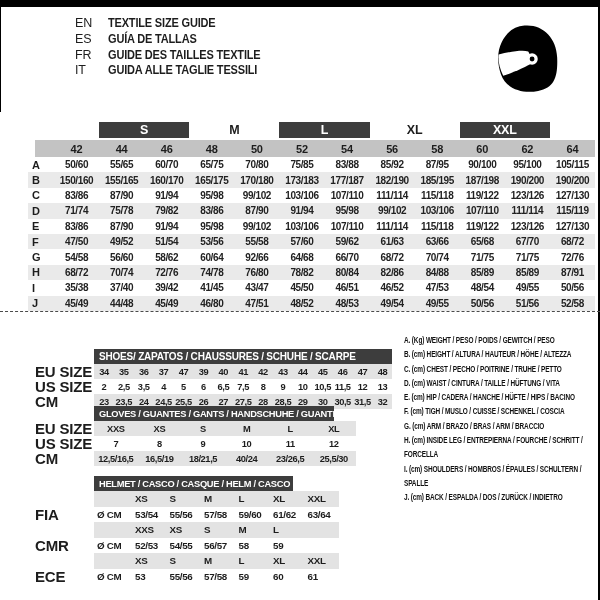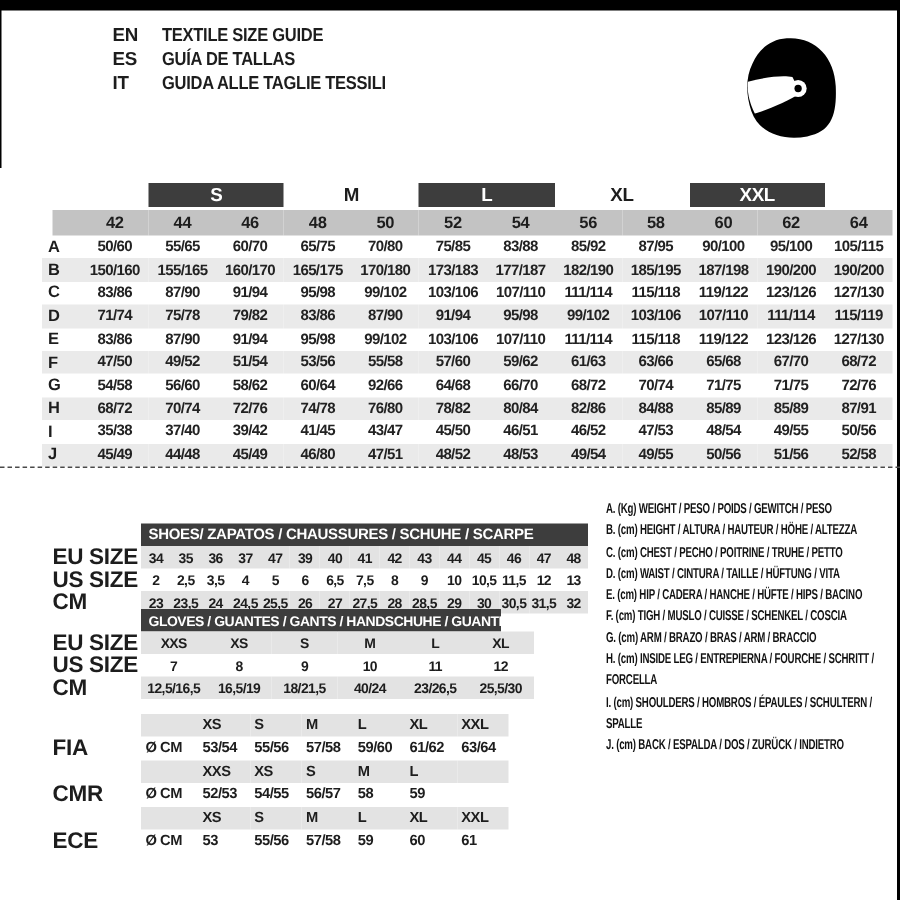--- a/index.html
+++ b/index.html
@@ -6,21 +6,21 @@
   body{width:600px;height:600px;background:#fff;position:relative;overflow:hidden;
        font-family:"Liberation Sans",sans-serif;color:#1d1d1d;letter-spacing:-0.2px;}
   .abs{position:absolute;}
   
   .top-bar{left:0;top:0;width:600px;height:7px;background:#000;}
   .right-bar{right:0;top:0;width:2px;height:600px;background:#000;}
   .left-bar{left:0;top:0;width:1px;height:112px;background:#000;}
   
   .langs{left:38px;top:16px;}
   .lrow{display:flex;line-height:15.8px;}
-  .lcode{width:33px;font-weight:700;font-size:12.5px;padding-left:37px;}
+  .lcode{width:33px;font-weight:400;font-size:12.5px;padding-left:37px;}
   .ltext{font-weight:700;font-size:12.5px;white-space:nowrap;transform:scaleX(0.88);transform-origin:0 50%;}
   
   .logo{left:488px;top:16px;}
   
   .tex{left:28px;width:567px;display:grid;grid-template-columns:26px repeat(12,1fr);}
   #texGroups{top:122px;grid-auto-rows:18px;}
   .grp{display:flex;align-items:center;justify-content:center;font-weight:700;font-size:12.5px;height:16px;}
   .grp.dark{background:#3d3d3d;color:#fff;}
   #texSizes{top:140px;grid-auto-rows:17px;}
   .hcell{background:#c3c3c3;display:flex;align-items:center;justify-content:center;
@@ -60,20 +60,24 @@
 <div class="abs left-bar"></div>
 
 <div class="abs langs">
     <div class="lrow">
       <div class="lcode">EN</div>
       <div class="ltext">TEXTILE SIZE GUIDE</div>
     </div>
     <div class="lrow">
       <div class="lcode">ES</div>
       <div class="ltext">GUÍA DE TALLAS</div>
+    </div>
+    <div class="lrow">
+      <div class="lcode">FR</div>
+      <div class="ltext">GUIDE DES TAILLES TEXTILE</div>
     </div>
     <div class="lrow">
       <div class="lcode">IT</div>
       <div class="ltext">GUIDA ALLE TAGLIE TESSILI</div>
     </div>
   </div>
 
 <svg class="abs logo" width="76" height="86" viewBox="0 0 100 100">
   <path d="M48 6 C72 4 90 22 91 48 C92 72 88 88 66 92 C46 96 24 90 17 70 C12 55 12 40 18 28 C24 15 34 7 48 6 Z" fill="#000"></path>
   <path d="M14 44 C30 40 45 38 53 40 L60 54 C50 61 30 69 20 72 C15 62 13 52 14 44 Z" fill="#fff"></path>
@@ -309,20 +313,21 @@
     <div class="slab">CM</div>
     <div class="sval g">12,5/16,5</div>
     <div class="sval g">16,5/19</div>
     <div class="sval g">18/21,5</div>
     <div class="sval g">40/24</div>
     <div class="sval g">23/26,5</div>
     <div class="sval g">25,5/30</div>
   </div>
 
 <div class="abs sec" id="secHelmet">
+  <div class="secbar">HELMET / CASCO / CASQUE / HELM / CASCO</div>
 <div class="hspacer"></div>
     <div class="hs g"></div>
     <div class="hs g">XS</div>
     <div class="hs g">S</div>
     <div class="hs g">M</div>
     <div class="hs g">L</div>
     <div class="hs g">XL</div>
     <div class="hs g">XXL</div>
     <div class="slab">FIA</div>
     <div class="hunit">Ø CM</div>

